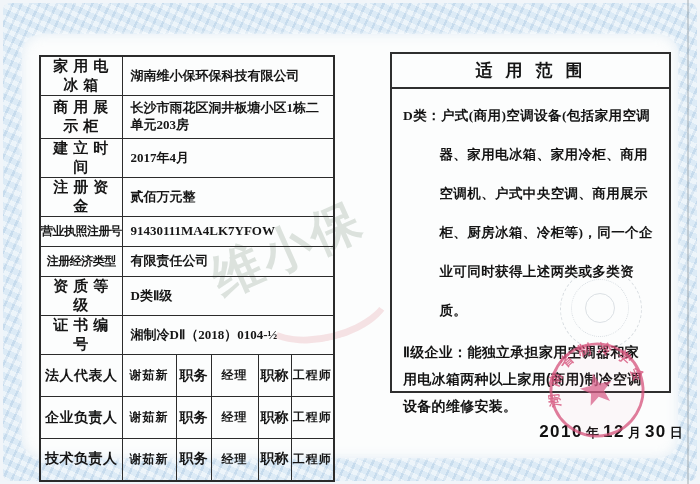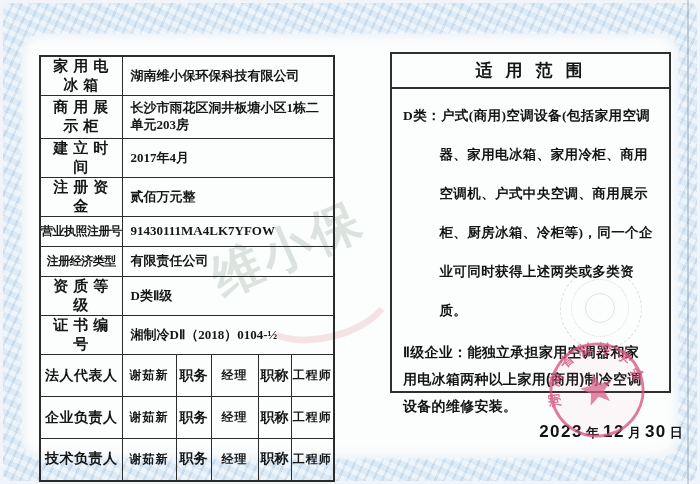--- a/index.html
+++ b/index.html
@@ -218,21 +218,21 @@
     <div class="scope-panel">
       <div class="scope-header">适用范围</div>
       <div class="scope-body">
         <p class="scope-d">D类：户式(商用)空调设备(包括家用空调器、家用电冰箱、家用冷柜、商用空调机、户式中央空调、商用展示柜、厨房冰箱、冷柜等)，同一个企业可同时获得上述两类或多类资质。</p>
         <p class="scope-level">Ⅱ级企业：能独立承担家用空调器和家用电冰箱两种以上家用(商用)制冷空调设备的维修安装。</p>
       </div>
     </div>
 
 
     <div class="issue-date">
-      <span class="d-num">2023</span>
+      <span class="d-num">2010</span>
       <span class="d-cn">年</span>
       <span class="d-num">12</span>
       <span class="d-cn">月</span>
       <span class="d-num">30</span>
       <span class="d-cn">日</span>
     </div>
 
     <svg class="stamp" viewBox="0 0 100 100">
       <circle cx="50" cy="50" r="46" fill="rgba(232,120,155,0.06)" stroke="#d5527b" stroke-width="2.8" opacity="0.85"></circle>
       <polygon points="50,33 54.1,44.3 66.2,44.7 56.7,52.2 60,63.8 50,57 40,63.8 43.3,52.2 33.8,44.7 45.9,44.3" fill="#d8608a" opacity="0.85"></polygon>

